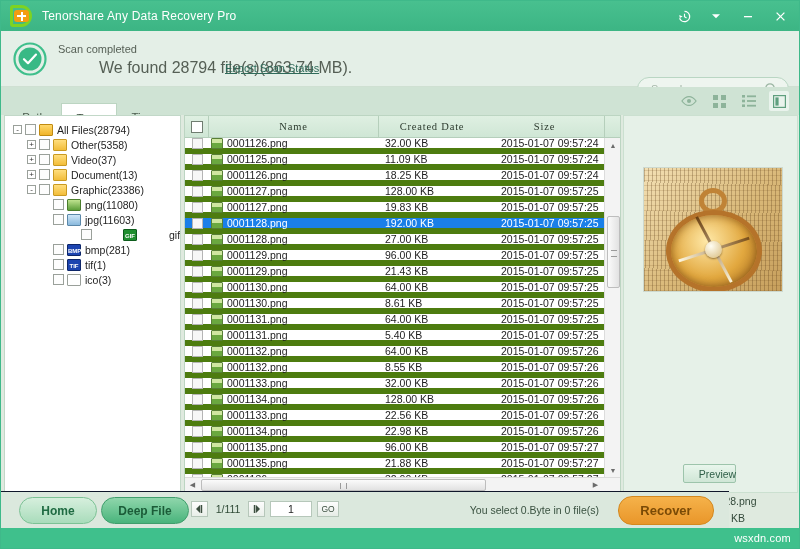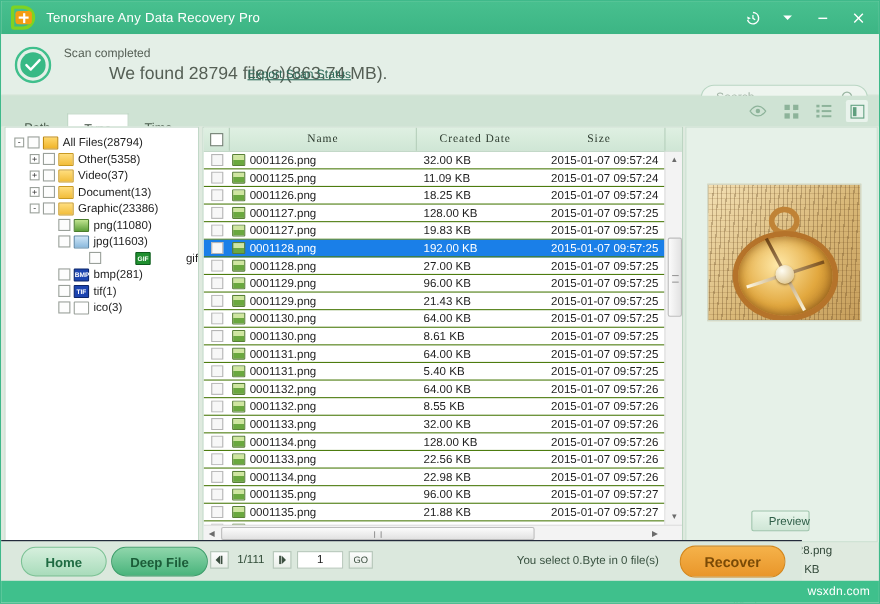--- a/index.html
+++ b/index.html
@@ -186,21 +186,21 @@
   .th.c-date { width: 106px; border-right: none; }
   .hdr-check {
     width: 12px; height: 12px; background: #ffffff; border: 1px solid #6f7d70;
   }
   .tbody {
     position: absolute; left: 0; top: 22px; width: 420px; height: 340px;
     overflow: hidden;
   }
   .trow {
     display: flex; height: 16px; align-items: center;
-    border-bottom: 1px solid #4d7c0f;
+    border-bottom: 6px solid #4d7c0f;
     font-size: 10.5px; color: #1d1d1d; cursor: default;
   }
   .trow.sel { background: #1a7fe8; color: #ffffff; }
   .td { display: flex; align-items: center; overflow: hidden; white-space: nowrap; }
   .td.c-chk  { width: 24px; justify-content: center; }
   .td.c-name { width: 170px; padding-left: 2px; }
   .td.c-size { width: 120px; padding-left: 6px; }
   .td.c-date { width: 106px; padding-left: 2px; }
   .rowcheck {
     width: 11px; height: 11px; background: #f7f7f7; border: 1px solid #b5b5b5;

